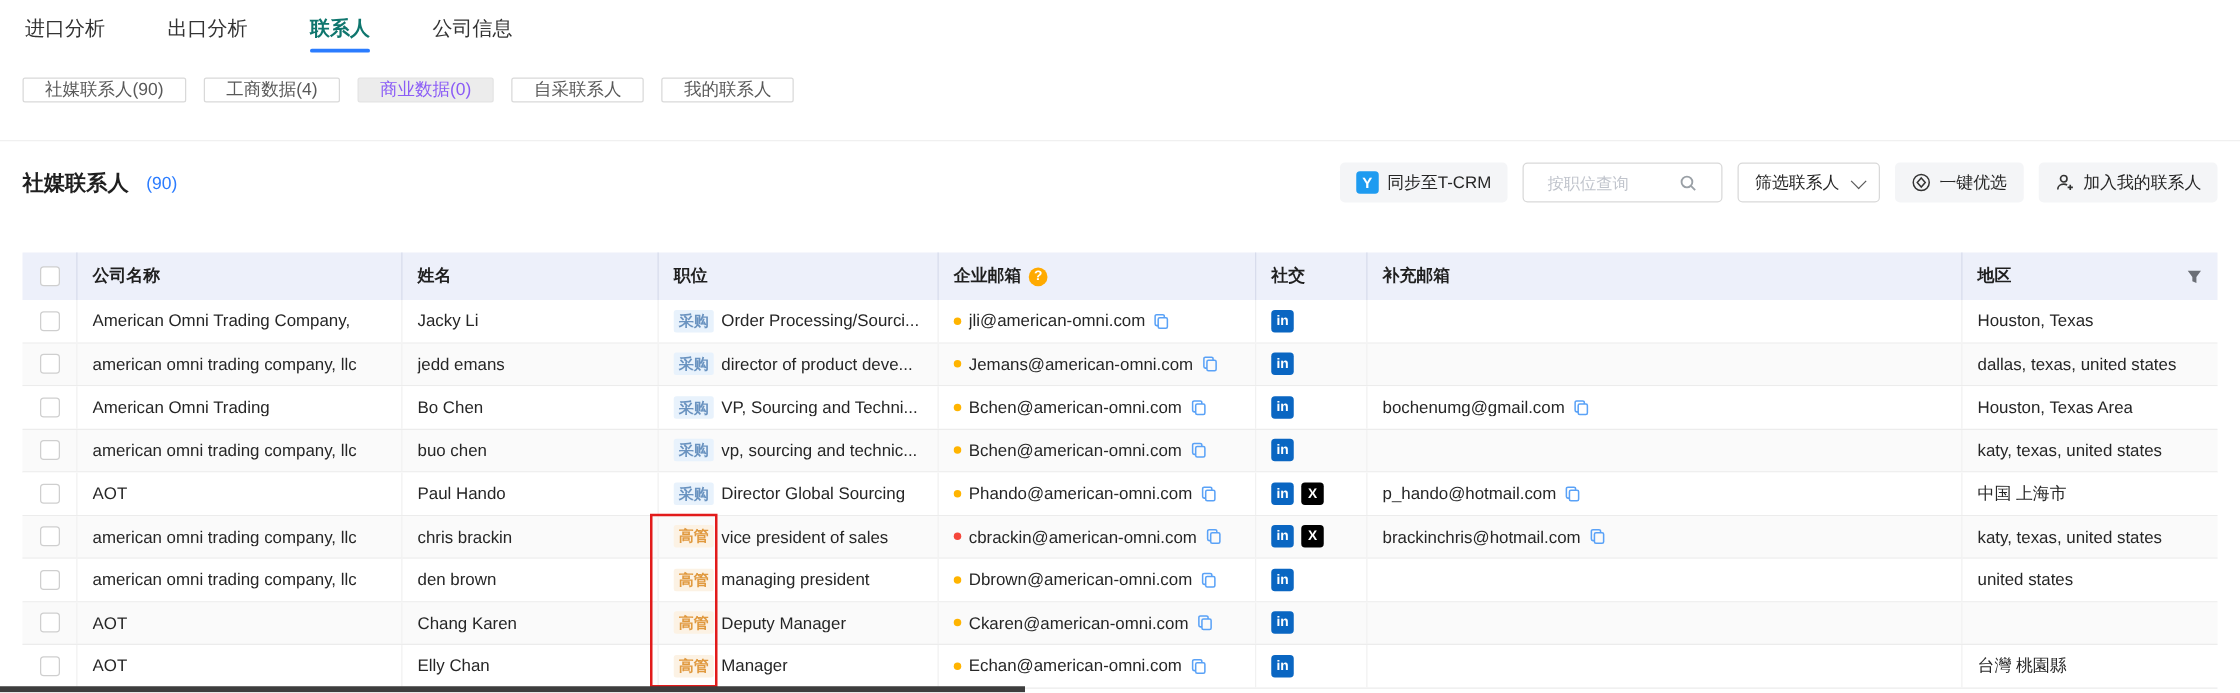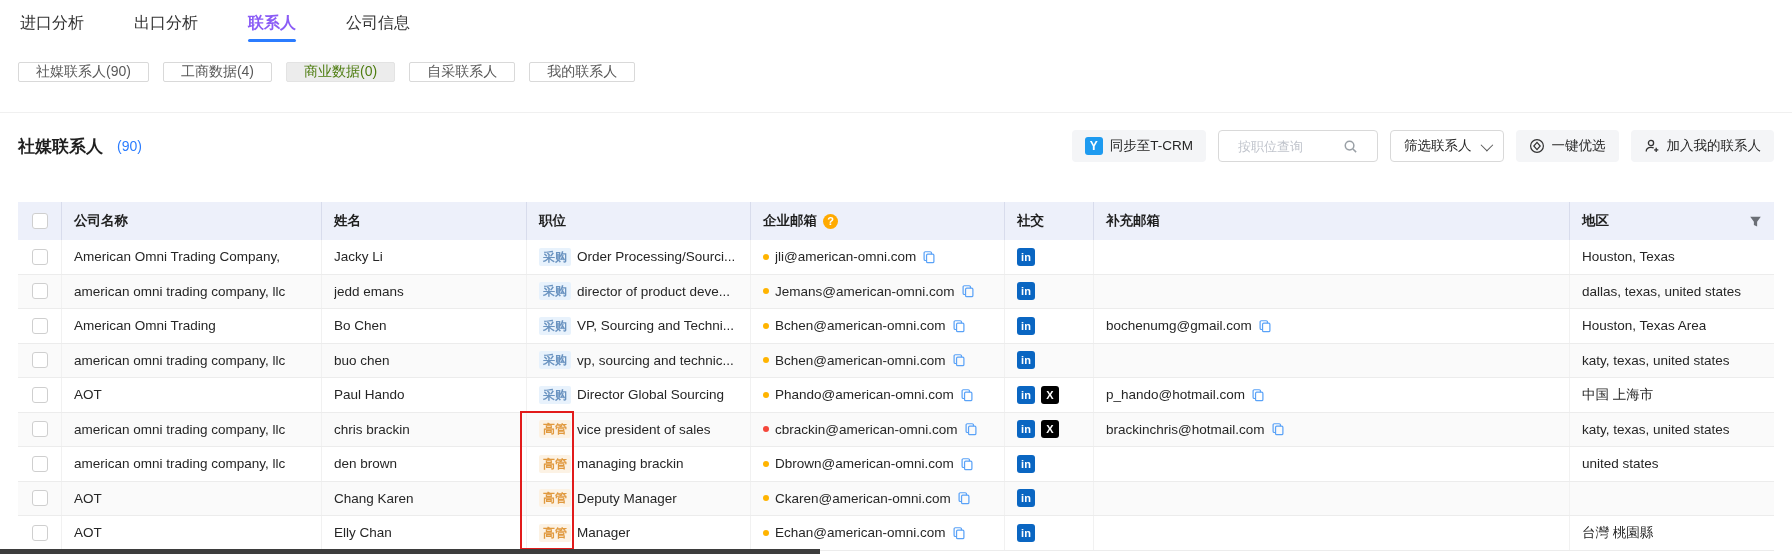--- a/index.html
+++ b/index.html
@@ -3,29 +3,29 @@
 <meta charset="utf-8">
 <style>
   * { box-sizing: border-box; margin: 0; padding: 0; }
   body { background:#fff; }
   .page { position:relative; width:1792px; height:554px; background:#fff; overflow:hidden;
           font-family:"Liberation Sans", sans-serif; color:#262626; }
 
   
   .tabs { position:absolute; top:0; left:18px; height:46px; display:flex; gap:46px; align-items:center; }
   .tab { position:relative; font-size:16px; color:#333; padding:12px 2px; cursor:pointer; }
-  .tab.active { color:#8b5cf6; font-weight:bold; }
+  .tab.active { color:#0f766e; font-weight:bold; }
   .tab.active::after { content:""; position:absolute; left:2px; right:2px; bottom:4px; height:3px;
                        background:#2b7cff; border-radius:2px; }
 
   
   .filters { position:absolute; top:62px; left:18px; display:flex; gap:14px; }
   .filter-btn { height:20px; padding:0 17px; display:flex; align-items:center; background:#fff;
                 border:1px solid #d9d9d9; border-radius:2px; font-size:14px; color:#595959; cursor:pointer; }
-  .filter-btn.disabled { background:#ececec; border-color:#e3e3e3; color:#4d7c0f; }
+  .filter-btn.disabled { background:#ececec; border-color:#e3e3e3; color:#8b5cf6; }
   .hr-divider { position:absolute; top:112px; left:0; width:1792px; height:1px; background:#f0f0f0; }
 
   
   .section-row { position:absolute; top:127px; left:18px; width:1756px; height:38px;
                  display:flex; align-items:center; }
   .section-title { font-size:17px; font-weight:bold; color:#1f1f1f; }
   .section-count { margin-left:14px; font-size:14px; color:#2b7cff; }
   .toolbar { margin-left:auto; display:flex; align-items:center; gap:12px; }
   .tbtn { height:32px; display:flex; align-items:center; gap:7px; padding:0 13px; border:none;
           background:#f4f5f7; border-radius:4px; font-size:13.5px; color:#262626; cursor:pointer;
@@ -402,21 +402,21 @@
             <span class="checkbox"></span>
           </div>
     <div class="cell">
             <span class="cell-text">american omni trading company, llc</span>
           </div>
     <div class="cell">
             <span class="cell-text">den brown</span>
           </div>
     <div class="cell">
       <span class="tag orange">高管</span>
-      <span class="cell-text">managing brackin</span>
+      <span class="cell-text">managing president</span>
     </div>
     <div class="cell">
       <span class="dot orange"></span>
       <span class="cell-text">Dbrown@american-omni.com</span>
       <span class="copy">
         <svg width="14" height="14" viewBox="0 0 16 16" fill="none" stroke="#5aa2f7" stroke-width="1.4">
           <rect x="5.2" y="4.8" width="8.4" height="9.6" rx="1.4"></rect>
           <path d="M10.8 4.8V3.4A1.4 1.4 0 0 0 9.4 2H3.8a1.4 1.4 0 0 0-1.4 1.4v7.2A1.4 1.4 0 0 0 3.8 12h1.4"></path>
         </svg>
       </span>

